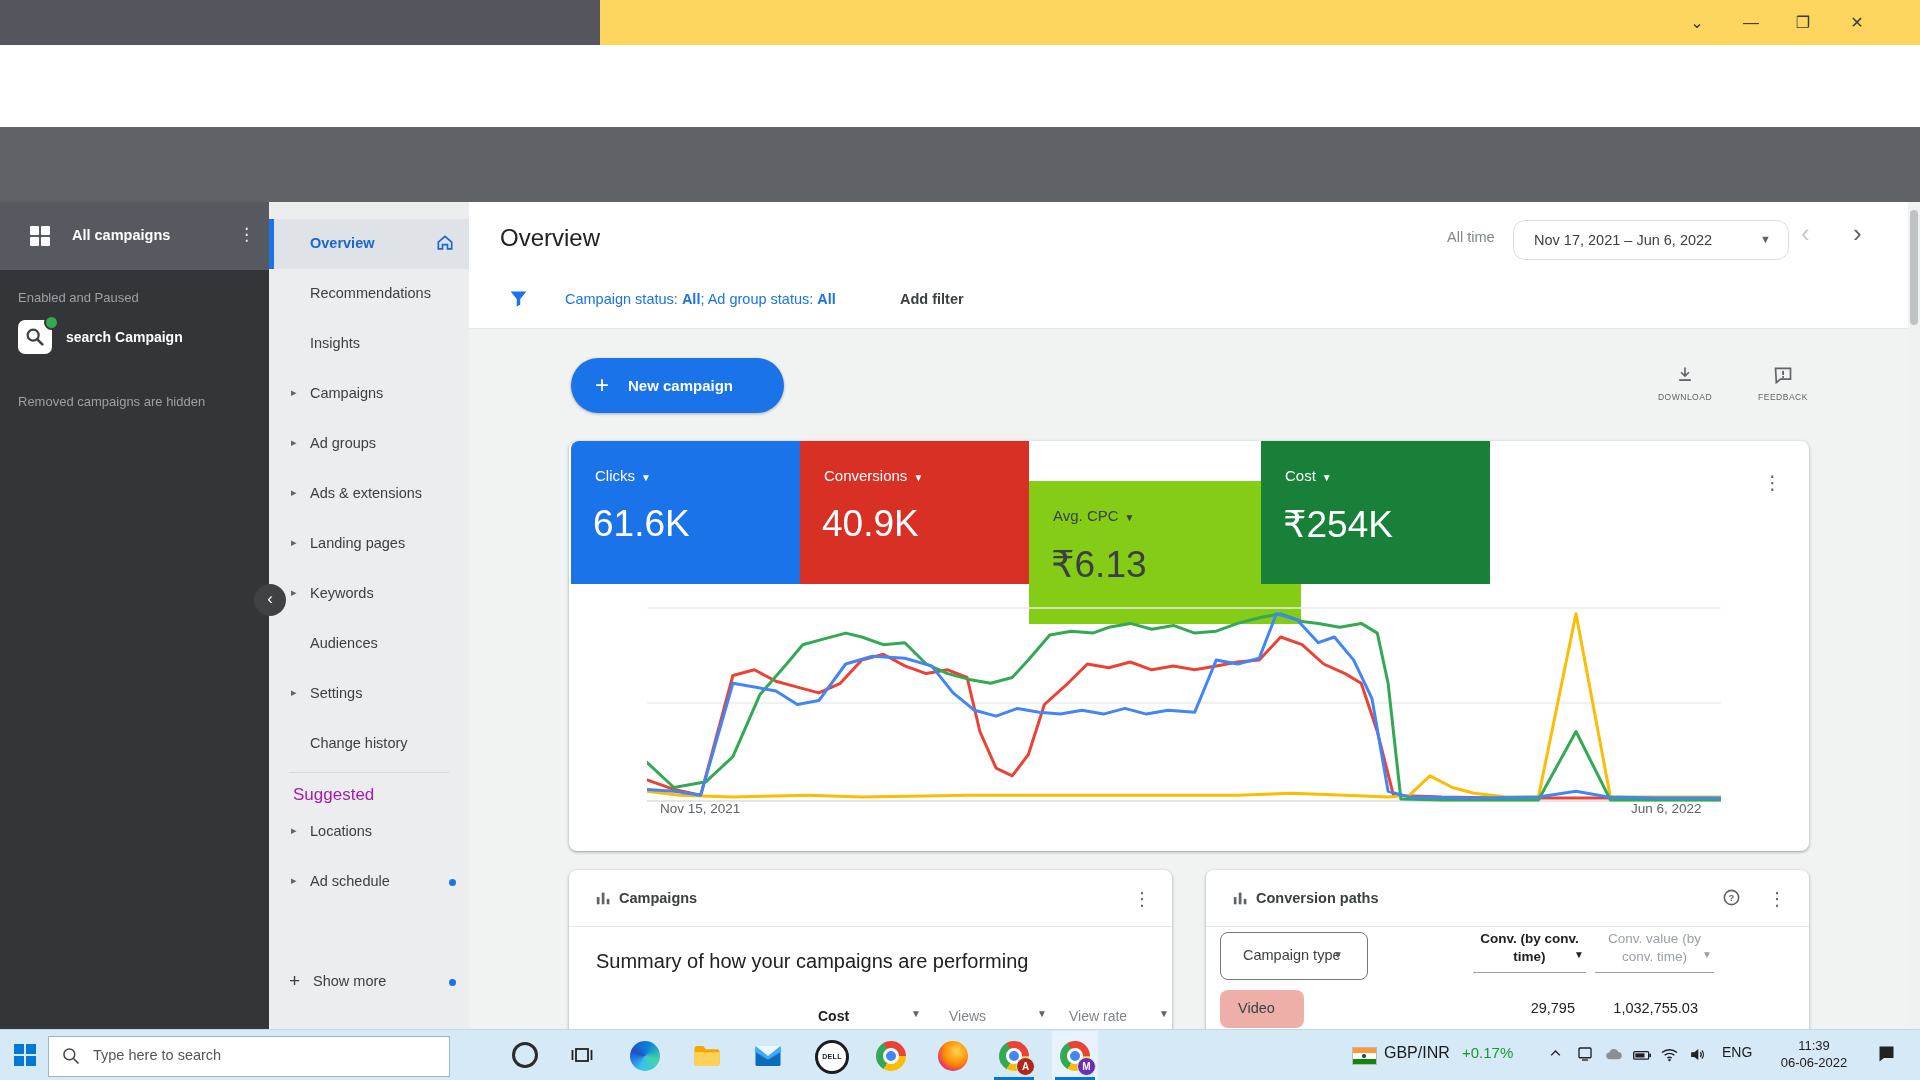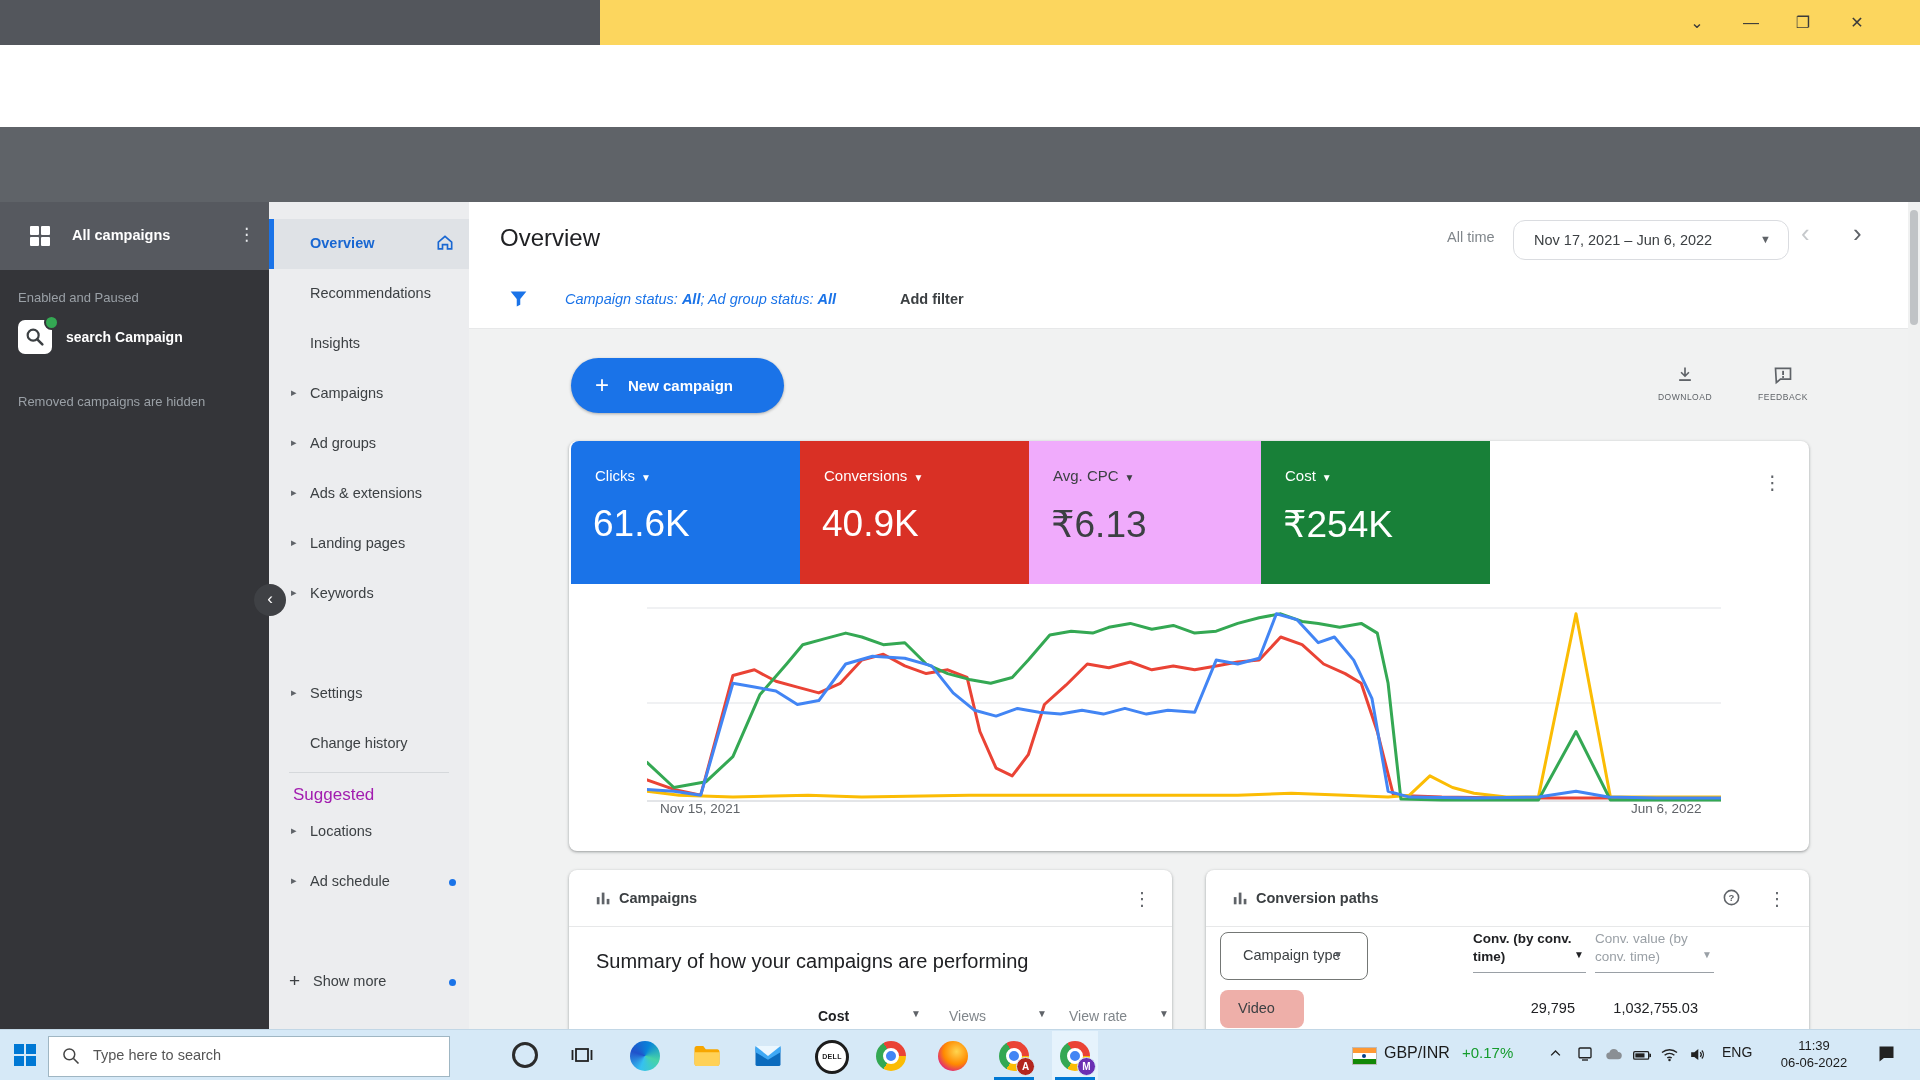--- a/index.html
+++ b/index.html
@@ -75,21 +75,21 @@
   #titlebar{left:469px;top:202px;width:1451px;height:68px;background:#fff;border-bottom:1px solid #e7e8e9;}
   #pagetitle{left:31px;top:22px;font-size:24px;color:#202124;}
   #alltime{left:978px;top:27px;font-size:14.5px;color:#80868b;}
   #datebox{left:1044px;top:18px;width:274px;height:38px;border:1px solid #dadce0;border-radius:12px;background:#fff;}
   #datetext{left:20px;top:11px;font-size:14.5px;color:#3c4043;}
   #datecaret{left:246px;top:12px;font-size:11px;color:#5f6368;}
   #date-prev{left:1332px;top:16px;font-size:26px;color:#c6c9cc;}
   #date-next{left:1384px;top:16px;font-size:26px;color:#5f6368;}
   #filterbar{left:469px;top:270px;width:1451px;height:58px;background:#fff;border-bottom:1px solid #e7e8e9;}
   #funnel{left:39px;top:18px;}
-  #filter-status{left:96px;top:21px;font-size:14.5px;color:#1a73e8;font-style:italic;}
+  #filter-status{left:96px;top:21px;font-size:14.5px;color:#1a73e8;}
   #filter-status b{font-weight:bold;}
   #addfilter{left:431px;top:21px;font-size:14.5px;color:#3c4043;font-weight:bold;}
 
   #newcampaign{left:571px;top:358px;width:213px;height:55px;border-radius:28px;background:#1a73e8;color:#fff;
                box-shadow:0 1px 3px rgba(0,0,0,.3);cursor:pointer;}
   #newcampaign .plus{position:absolute;left:24px;top:13px;font-size:24px;font-weight:300;}
   #newcampaign .txt{position:absolute;left:57px;top:19px;font-size:15px;font-weight:bold;}
   .toolmini{top:365px;width:70px;text-align:center;color:#5f6368;cursor:pointer;}
   .toolmini .lb{font-size:8.5px;letter-spacing:.5px;margin-top:3px;}
 
@@ -111,21 +111,21 @@
   .panelhead .ttl{position:absolute;left:50px;top:20px;font-size:14.5px;color:#3c4043;font-weight:bold;}
   .panelhead .ic{position:absolute;left:26px;top:19px;}
   .pk{position:absolute;top:18px;font-size:18px;color:#5f6368;}
   #camp-summary{left:27px;top:80px;font-size:20px;color:#202124;}
   .metriccell{position:absolute;top:138px;font-size:14px;}
   .metriccell .mc-car{font-size:10px;color:#5f6368;margin-left:8px;}
   #ctype-btn{left:14px;top:62px;width:146px;height:46px;border:1px solid #747775;border-radius:8px;}
   #ctype-btn span{position:absolute;left:22px;top:14px;font-size:14.5px;color:#3c4043;}
   #ctype-btn .car{left:112px;top:16px;font-size:10px;color:#5f6368;position:absolute;}
   .colhead{position:absolute;top:60px;font-size:13.5px;line-height:18px;border-bottom:1px solid #9aa0a6;
-           padding-bottom:6px;}
+           padding-bottom:6px;text-align:center;}
   .colhead .car{position:absolute;right:2px;bottom:8px;font-size:10px;}
   #col1{left:267px;width:113px;color:#202124;font-weight:bold;}
   #col2{left:389px;width:119px;color:#9aa0a6;}
   #videochip{left:14px;top:120px;width:84px;height:38px;background:#eeafa9;border-radius:8px;}
   #videochip span{position:absolute;left:18px;top:10px;font-size:14.5px;color:#3c4043;}
   .rowval{position:absolute;top:130px;font-size:14.5px;color:#202124;text-align:right;}
 
   
   #scrolltrack{left:1908px;top:202px;width:12px;height:827px;background:#f0f1f1;}
   #scrollthumb{left:1910px;top:210px;width:8px;height:115px;background:#c0c3c6;border-radius:4px;}
@@ -312,20 +312,23 @@
         <span class="lbl">Ads &amp; extensions</span>
       </div>
       <div class="m-row" style="top: 317px;">
         <span class="car">▸</span>
         <span class="lbl">Landing pages</span>
       </div>
       <div class="m-row" style="top: 367px;">
         <span class="car">▸</span>
         <span class="lbl">Keywords</span>
       </div>
+      <div class="m-row" style="top: 417px;">
+        <span class="lbl">Audiences</span>
+      </div>
       <div class="m-row" style="top: 467px;">
         <span class="car">▸</span>
         <span class="lbl">Settings</span>
       </div>
       <div class="m-row" style="top: 517px;">
         <span class="lbl">Change history</span>
       </div>
       <div class="m-div" style="top: 570px;"></div>
       <div class="m-section" style="top: 583px;">Suggested</div>
       <div class="m-row" style="top: 605px;">
@@ -394,21 +397,21 @@
   <div id="bigcard" class="abs">
     <div id="scorecards">
         <div class="score" style="left: 2px; width: 229px; background: rgb(26, 115, 232); color: rgb(255, 255, 255); border-radius: 8px 0px 0px;">
           <div class="sl">Clicks<span class="sc">▼</span></div>
           <div class="sv">61.6K</div>
         </div>
         <div class="score" style="left: 231px; width: 229px; background: rgb(217, 48, 37); color: rgb(255, 255, 255);">
           <div class="sl">Conversions<span class="sc">▼</span></div>
           <div class="sv">40.9K</div>
         </div>
-        <div class="score" style="left: 460px; width: 272px; background: #f0abfc; color: rgb(60, 64, 67);">
+        <div class="score" style="left: 460px; width: 272px; background: #84cc16; color: rgb(60, 64, 67); margin-top: 40px;">
           <div class="sl">Avg. CPC<span class="sc">▼</span></div>
           <div class="sv">₹6.13</div>
         </div>
         <div class="score" style="left: 692px; width: 229px; background: rgb(24, 128, 56); color: rgb(255, 255, 255);">
           <div class="sl">Cost<span class="sc">▼</span></div>
           <div class="sv">₹254K</div>
         </div>
       </div>
     <div id="card-kebab" class="abs">⋮</div>
     <div id="chartwrap" class="abs"><svg width="1074" height="214">

